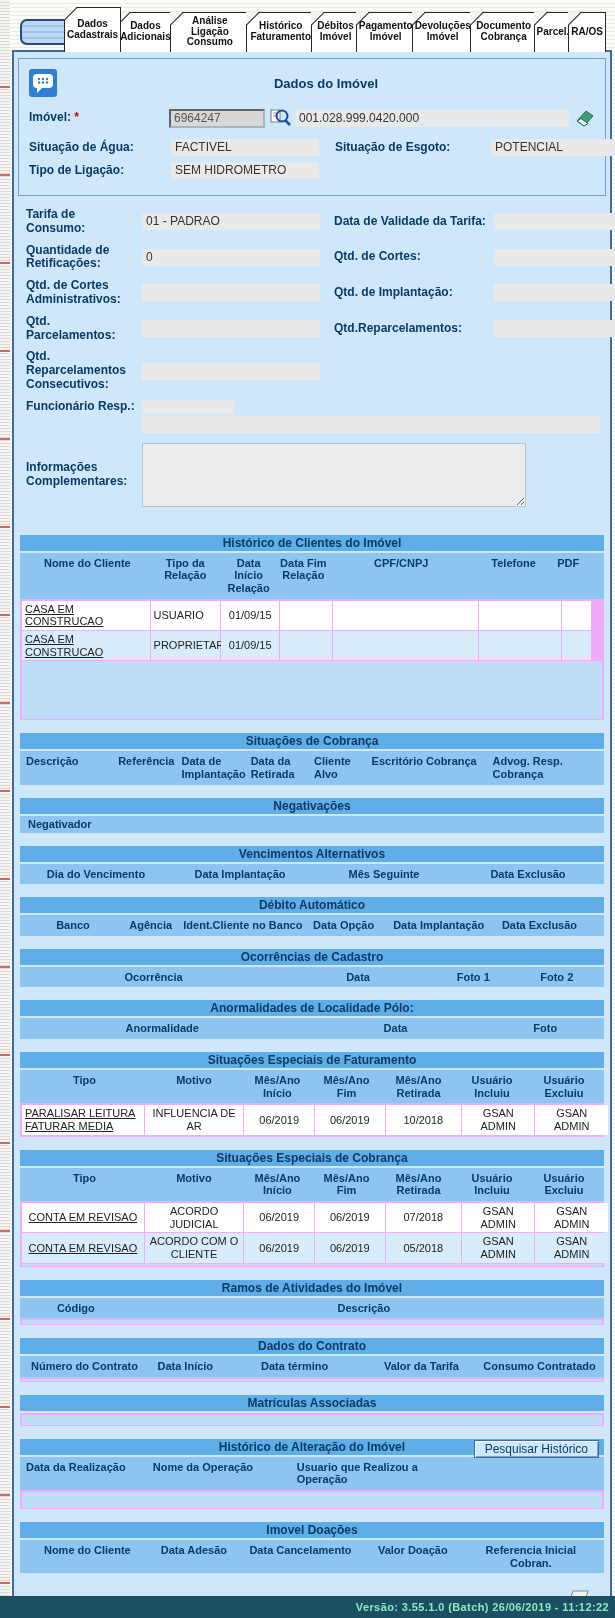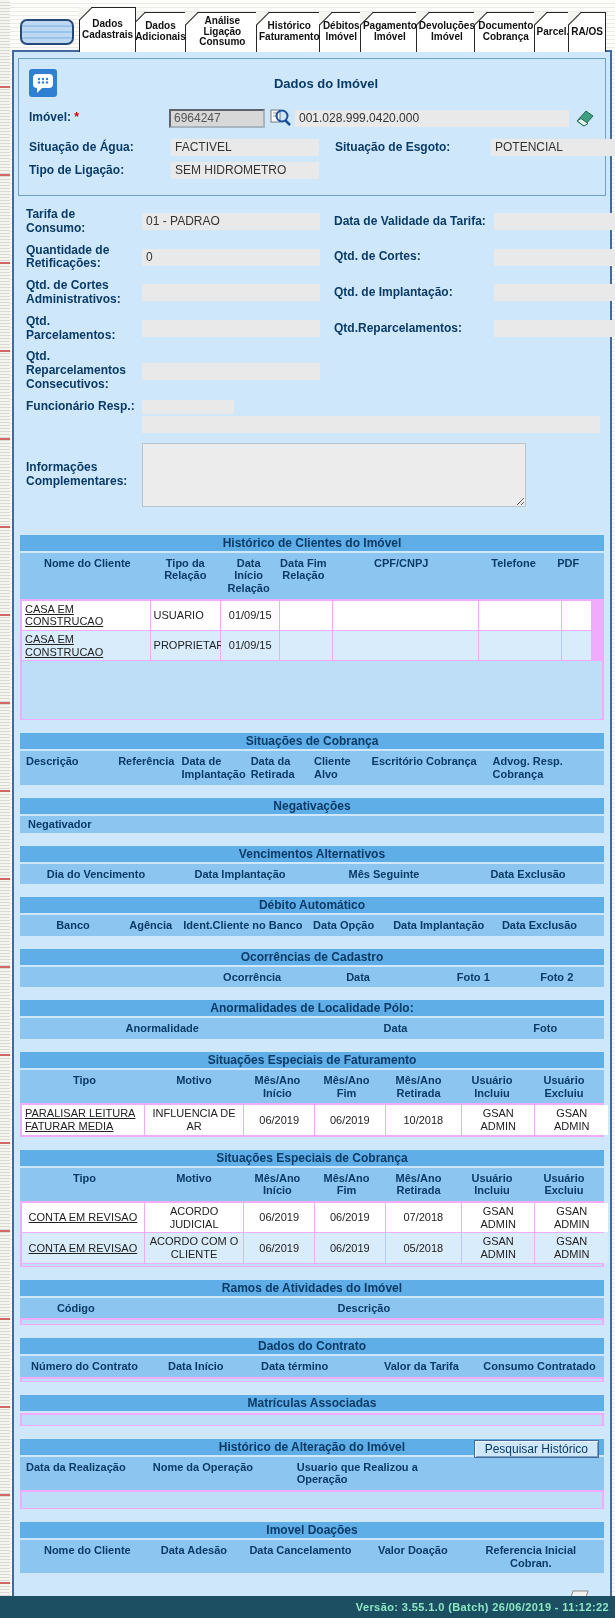--- a/index.html
+++ b/index.html
@@ -17,21 +17,21 @@
   }
   .page{position:relative;z-index:1;padding-left:12px;padding-right:3px;}
 
   
   .tab-bar{display:flex;align-items:flex-end;padding:10px 6px 0 8px;height:52px;position:relative;z-index:3;}
   .tab-stack{width:54px;height:26px;flex:0 0 54px;margin-right:-10px;margin-bottom:7px;
     border:2px solid #27497a;border-radius:7px;
     background:repeating-linear-gradient(180deg,#bcd8f3 0 4px,#9cc3e8 4px 6px);}
   .tab{position:relative;flex:1 1 auto;background:#fff;border:1px solid #262626;border-bottom:none;
     height:40px;display:flex;align-items:center;justify-content:center;text-align:center;
-    font-weight:bold;font-size:10px;line-height:1.08;color:#101010;padding:2px 2px 3px;cursor:pointer;margin-left:15px;}
+    font-weight:bold;font-size:10px;line-height:1.08;color:#101010;padding:2px 2px 3px;cursor:pointer;}
   .tab + .tab{margin-left:-4px;}
   .tab.active{height:45px;z-index:4;}
   .tab::before{content:"";position:absolute;top:-1px;left:-1px;
     border-style:solid;border-width:13px 13px 0 0;border-color:#f4f4f0 transparent transparent transparent;}
   .tab::after{content:"";position:absolute;top:5px;left:-3px;width:18px;height:1px;background:#262626;transform:rotate(-45deg);}
 
   
   .frame{position:relative;z-index:2;border:2px solid #44699d;background:#cfe7fb;margin-top:-2px;padding:6px 4px 8px;}
 
   
@@ -318,21 +318,21 @@
             <div class="hcell" style="width: 13%;">Data Opção</div>
             <div class="hcell" style="width: 20%;">Data Implantação</div>
             <div class="hcell" style="width: 15%;">Data Exclusão</div>
           </div>
         </div>
         <div class="tbl">
           <div class="tbl-title">
             <span>Ocorrências de Cadastro</span>
           </div>
           <div class="tbl-head">
-            <div class="hcell" style="width: 45%; text-align: right;">Ocorrência</div>
+            <div class="hcell" style="width: 45%;">Ocorrência</div>
             <div class="hcell" style="width: 26%;">Data</div>
             <div class="hcell" style="width: 14%;">Foto 1</div>
             <div class="hcell" style="width: 15%;">Foto 2</div>
           </div>
         </div>
         <div class="tbl">
           <div class="tbl-title">
             <span>Anormalidades de Localidade Pólo:</span>
           </div>
           <div class="tbl-head">
@@ -418,21 +418,21 @@
           <div class="tbl-body">
             <div class="filler" style="height: 4px;"></div>
           </div>
         </div>
         <div class="tbl">
           <div class="tbl-title">
             <span>Dados do Contrato</span>
           </div>
           <div class="tbl-head">
             <div class="hcell" style="width: 21%;">Número do Contrato</div>
-            <div class="hcell" style="width: 14%; text-align: right;">Data Início</div>
+            <div class="hcell" style="width: 14%;">Data Início</div>
             <div class="hcell" style="width: 24%;">Data término</div>
             <div class="hcell" style="width: 20%;">Valor da Tarifa</div>
             <div class="hcell" style="width: 21%;">Consumo Contratado</div>
           </div>
           <div class="tbl-body">
             <div class="filler" style="height: 2px;"></div>
           </div>
         </div>
         <div class="tbl">
           <div class="tbl-title">

